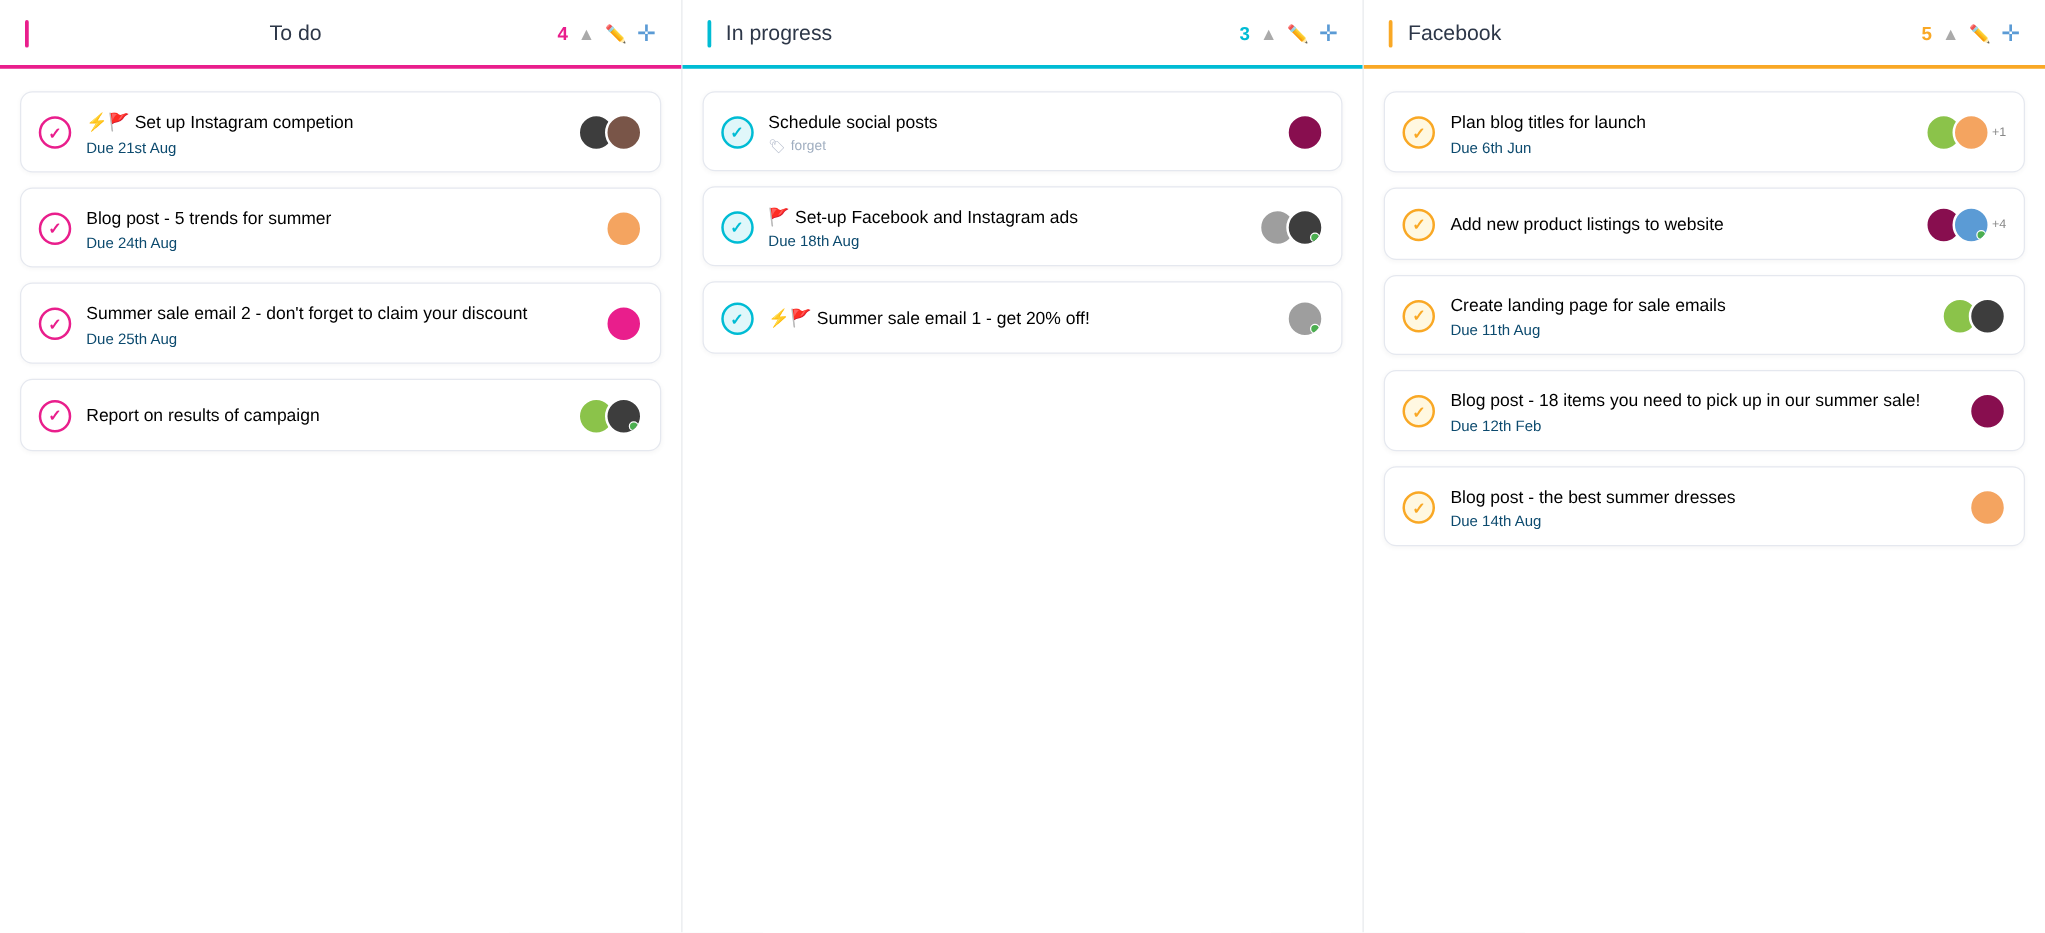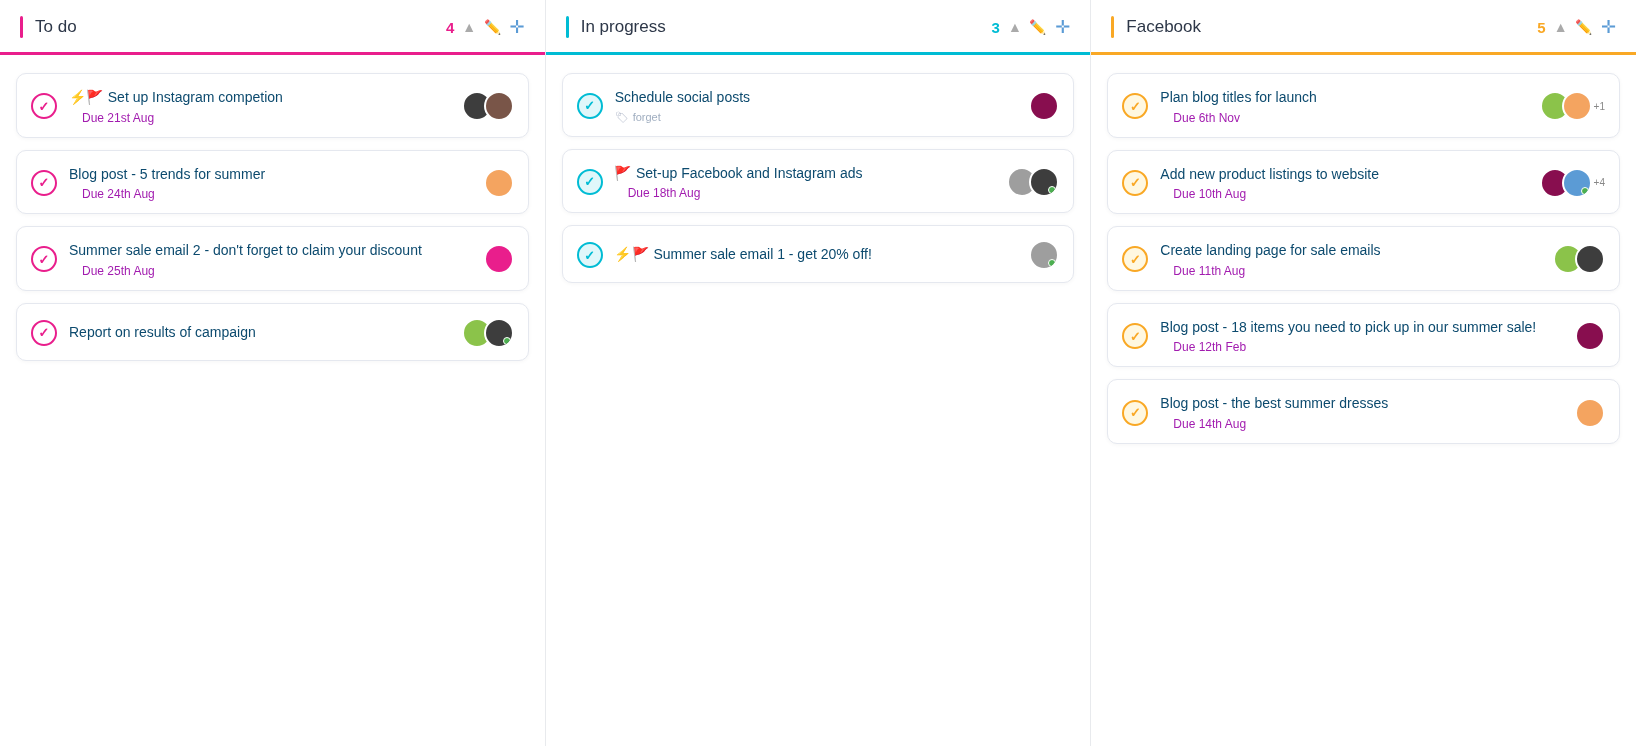--- a/index.html
+++ b/index.html
@@ -22,21 +22,21 @@
     }
     .column:last-child { border-right: none; }
     .col-header {
       display: flex;
       align-items: center;
       padding: 16px 20px 14px 20px;
       gap: 8px;
       border-bottom: 3px solid transparent;
       position: relative;
     }
-    .col-header-todo { border-bottom-color: #e91e8c; }
+    .col-header-todo { border-bottom-color: #e91e8c; text-align: center; }
     .col-header-inprogress { border-bottom-color: #00bcd4; }
     .col-header-complete { border-bottom-color: #f9a825; }
     .col-bar-left {
       width: 3px;
       height: 22px;
       border-radius: 2px;
       margin-right: 4px;
     }
     .bar-todo { background: #e91e8c; }
     .bar-inprogress { background: #00bcd4; }
@@ -93,29 +93,28 @@
     .check-inprogress-filled { border-color: #00bcd4; background: #e0f7fa; }
     .checkmark-todo { color: #e91e8c; }
     .checkmark-inprogress { color: #00bcd4; }
     .checkmark-complete { color: #f9a825; }
     .card-content {
       flex: 1;
       min-width: 0;
     }
     .card-title {
       font-size: 14px;
-      color: #0c4a6e;
+      color: #000000;
       font-weight: 500;
       line-height: 1.4;
     }
     .card-subtitle {
       font-size: 12px;
-      color: #a21caf;
+      color: #0c4a6e;
       margin-top: 3px;
-      margin-left: 13px;
     }
     .card-tag {
       font-size: 11px;
       color: #a0aec0;
       margin-top: 3px;
       display: flex;
       align-items: center;
       gap: 4px;
     }
     .tag-icon { font-size: 11px; color: #b0b8c9; }
@@ -296,35 +295,34 @@
         <span class="header-icon edit" style="font-size: 14px;">✏️</span>
         <span class="header-icon move" style="font-size: 18px; color: rgb(91, 155, 213);">✛</span>
       </div>
       <div class="col-body">
         <div class="card">
           <div class="card-check check-complete">
             <span class="checkmark-complete" style="font-size: 13px; font-weight: 700;">✓</span>
           </div>
           <div class="card-content">
             <div class="card-title">Plan blog titles for launch</div>
-            <div class="card-subtitle">Due 6th Nov</div>
+            <div class="card-subtitle">Due 6th Jun</div>
           </div>
           <div class="card-avatars">
             <div class="avatar av-sage"></div>
             <div class="avatar av-peach"></div>
             <span class="avatar-count">+1</span>
           </div>
         </div>
         <div class="card">
           <div class="card-check check-complete">
             <span class="checkmark-complete" style="font-size: 13px; font-weight: 700;">✓</span>
           </div>
           <div class="card-content">
             <div class="card-title">Add new product listings to website</div>
-            <div class="card-subtitle">Due 10th Aug</div>
           </div>
           <div class="card-avatars">
             <div class="avatar av-wine"></div>
             <div class="avatar av-blue">
               <div class="online-dot"></div>
             </div>
             <span class="avatar-count">+4</span>
           </div>
         </div>
         <div class="card">

